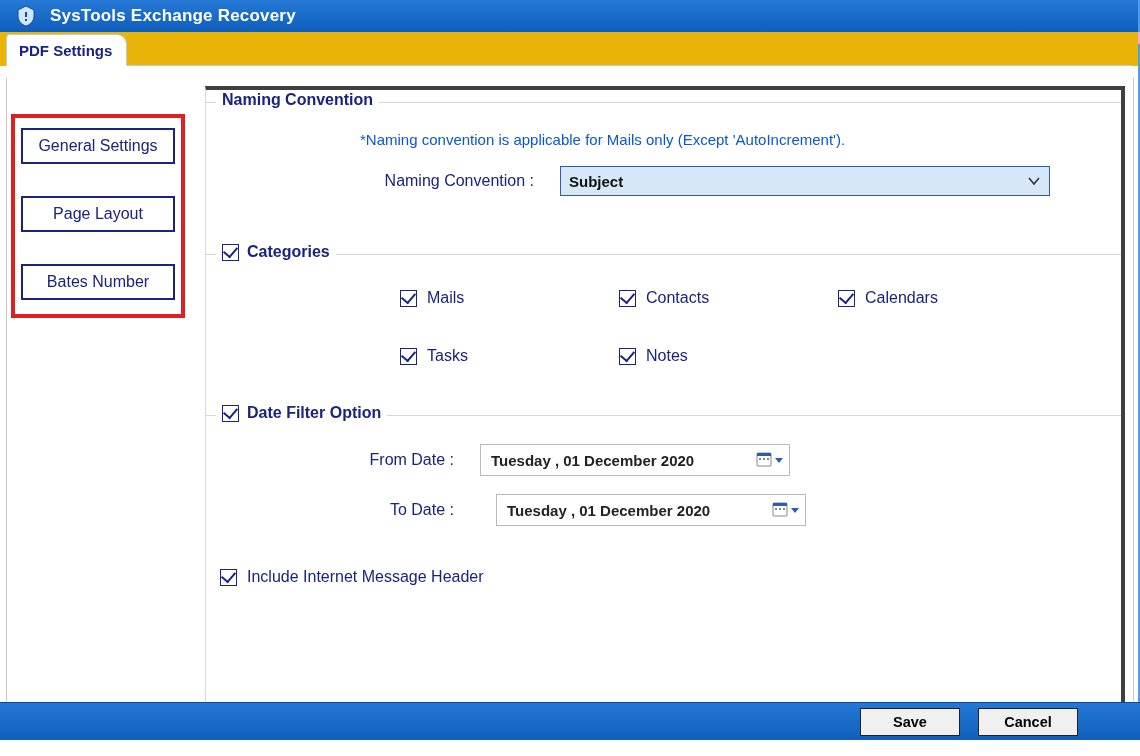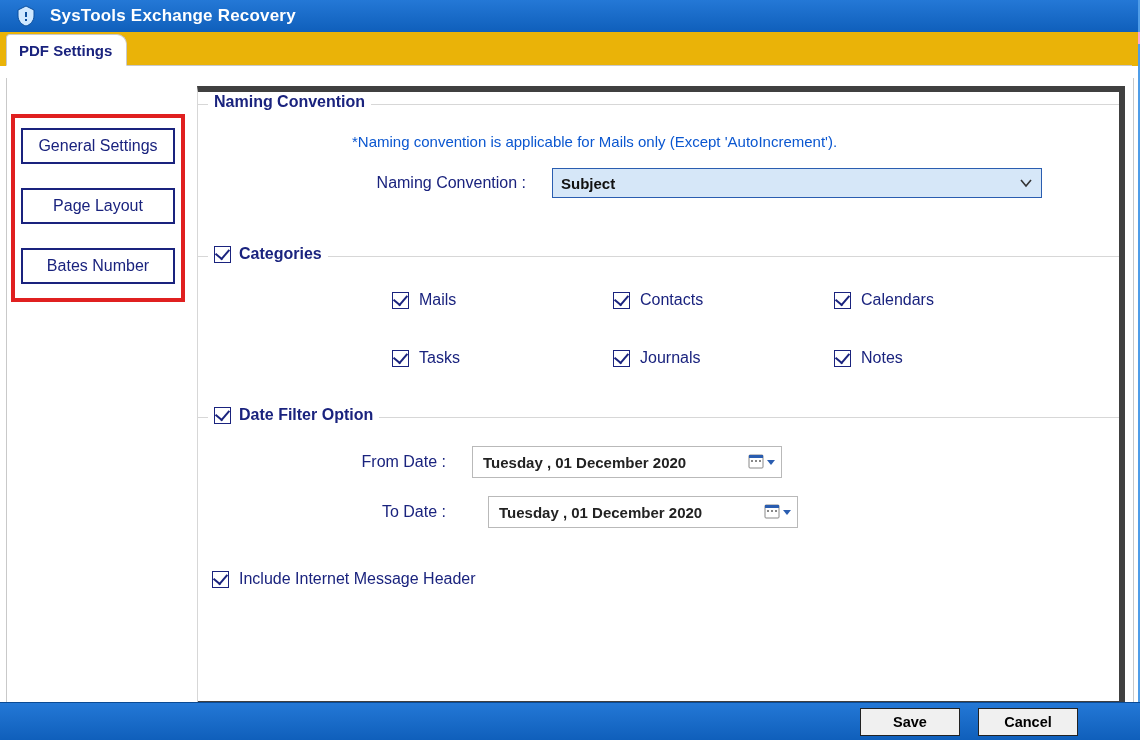--- a/index.html
+++ b/index.html
@@ -81,38 +81,38 @@
     flex-direction: column;
     gap: 24px;
     padding-top: 28px;
   }
   .red-highlight {
     border: 4px solid #e02020;
     padding: 10px 6px 14px 6px;
     margin-left: -4px;
     display: flex;
     flex-direction: column;
-    gap: 24px;
+    gap: 32px;
     justify-content: space-between;
   }
   .sidebtn {
     height: 36px;
     border: 2px solid #1a237e;
     background: #fff;
     color: #1a237e;
     font-size: 16px;
     font-family: inherit;
     cursor: pointer;
   }
 
   .content {
     flex: 1;
-    border: 6px solid #404040;
+    border: 4px solid #404040;
     border-left: 1px solid #d7d7d7;
-    margin-left: 12px;
+    margin-left: 20px;
     position: relative;
   }
 
   .groupbox {
     position: relative;
     border-top: 1px solid #d7d7d7;
     margin-top: 20px;
     padding: 28px 24px 20px 24px;
   }
   .groupbox:first-child { margin-top: 12px; }
@@ -309,24 +309,20 @@
           <span class="chkbox checked"></span>
           <span>Contacts</span>
         </label>
         <label class="chk">
           <span class="chkbox checked"></span>
           <span>Calendars</span>
         </label>
         <label class="chk">
           <span class="chkbox checked"></span>
           <span>Tasks</span>
-        </label>
-        <label class="chk">
-          <span class="chkbox checked"></span>
-          <span>Journals</span>
         </label>
         <label class="chk">
           <span class="chkbox checked"></span>
           <span>Notes</span>
         </label>
       </div>
     </div>
 
     <div class="groupbox datefilter">
       <div class="legend">

